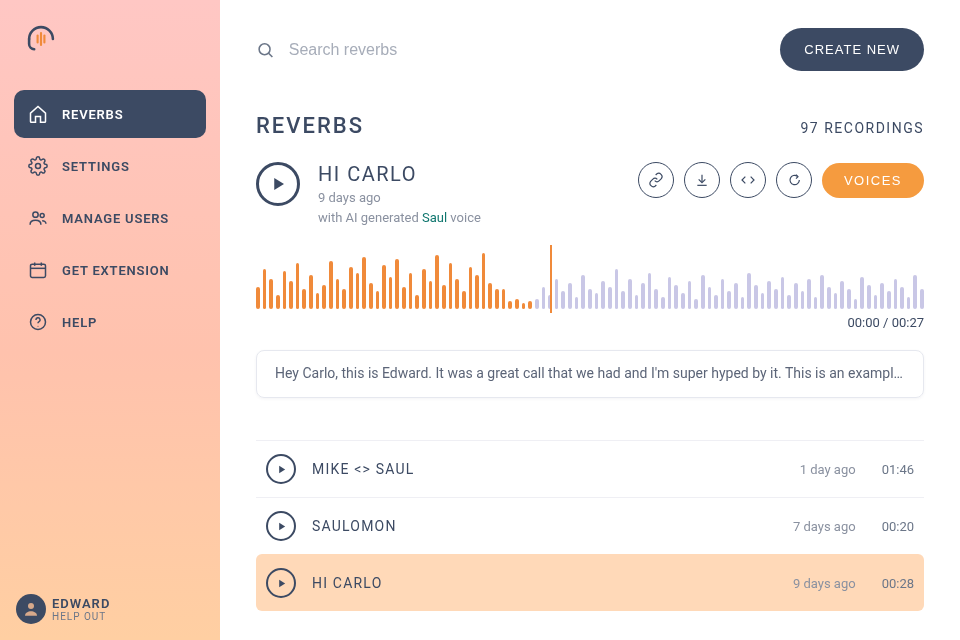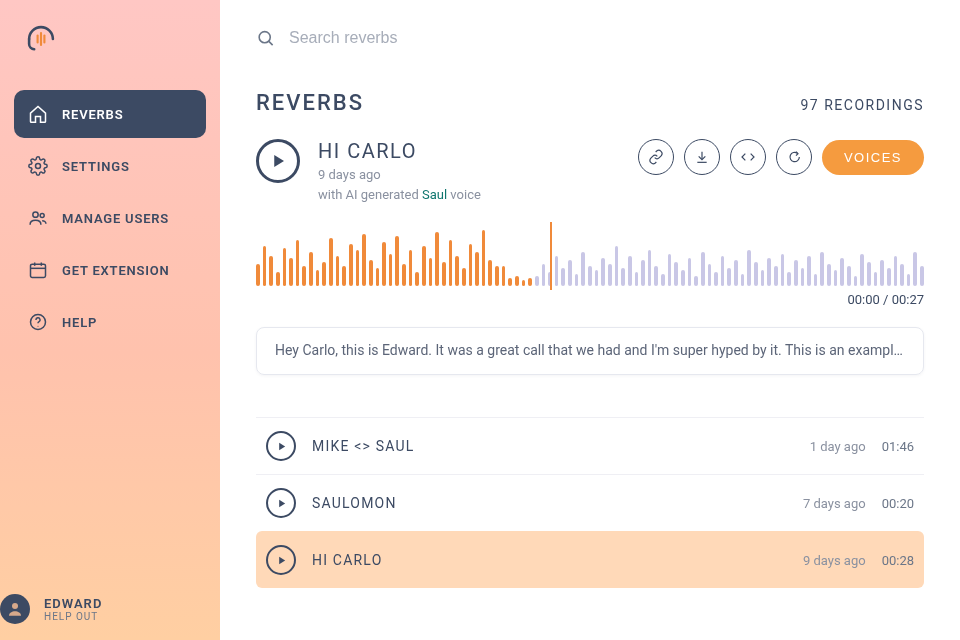--- a/index.html
+++ b/index.html
@@ -25,22 +25,22 @@
   padding: 14px 14px;
   border-radius: 10px;
   font-size: 13px; letter-spacing: 0.8px; font-weight: 600;
   color: #3c4a63; cursor: pointer;
 }
 .nav-item.active { background: #3c4a63; color: #fff; }
 .nav-item .icon { width: 20px; height: 20px; flex: 0 0 20px; display:flex; align-items:center; justify-content:center; }
 .nav-item .icon svg { width: 20px; height: 20px; stroke: currentColor; fill: none; stroke-width: 1.8; }
 
 .sidebar-footer {
-  position: absolute; bottom: 16px; left: 0;
-  display: flex; align-items: center; gap: 14px;
+  position: absolute; bottom: 16px; left: 16px;
+  display: flex; align-items: center; gap: 6px;
 }
 .avatar {
   width: 30px; height: 30px; border-radius: 50%;
   background: #3c4a63; display:flex; align-items:center; justify-content:center;
 }
 .avatar svg { width: 18px; height: 18px; }
 .user-meta .name { font-size: 13px; letter-spacing: 1px; font-weight: 600; color:#3c4a63; }
 .user-meta .signout { font-size: 10px; letter-spacing: 1px; color:#6b7688; cursor:pointer; }
 
 .main { flex: 1; height: 100%; display:flex; flex-direction:column; overflow:hidden; }
@@ -109,21 +109,21 @@
   display:flex; align-items:center; gap:16px;
   padding: 13px 10px; border-top:1px solid #efeff4;
 }
 .row.highlight { background:#ffd9b8; border-radius:6px; border-top:1px solid transparent; }
 .play-small {
   width:30px; height:30px; border-radius:50%; border:2.5px solid #3c4a63;
   display:flex; align-items:center; justify-content:center; cursor:pointer; flex:0 0 30px;
 }
 .play-small svg { width:11px; height:11px; fill:#3c4a63; }
 .row-title { flex:1; font-size:14px; letter-spacing:1.2px; color:#3c4a63; }
-.row-date { font-size:13px; color:#8a91a0; }
+.row-date { font-size:13px; color:#8a91a0; margin-right:10px; }
 .row-dur { font-size:13px; color:#6b7688; }
 </style>
 </head>
 <body>
 
 <div class="sidebar">
   <div class="logo">
     <svg viewBox="0 0 40 40">
       <path d="M6 20a14 14 0 1 1 28 0" fill="none" stroke="#3c4a63" stroke-width="3" stroke-linecap="round"></path>
       <path d="M6 20 v6 a6 6 0 0 0 6 6" fill="none" stroke="#3c4a63" stroke-width="3" stroke-linecap="round"></path>
@@ -199,20 +199,21 @@
 
 <div class="main">
   <div class="topbar">
     <div class="search">
       <svg viewBox="0 0 24 24">
           <circle cx="11" cy="11" r="7"></circle>
           <line x1="21" y1="21" x2="16.2" y2="16.2"></line>
         </svg>
       <input type="text" placeholder="Search reverbs" style="">
     </div>
+    <button class="create-btn">CREATE NEW</button>
   </div>
 
   <div class="content">
     <div class="page-head">
       <div class="page-title">REVERBS</div>
       <div class="count">97 RECORDINGS</div>
     </div>
 
     <div class="featured">
       <div class="featured-top">

